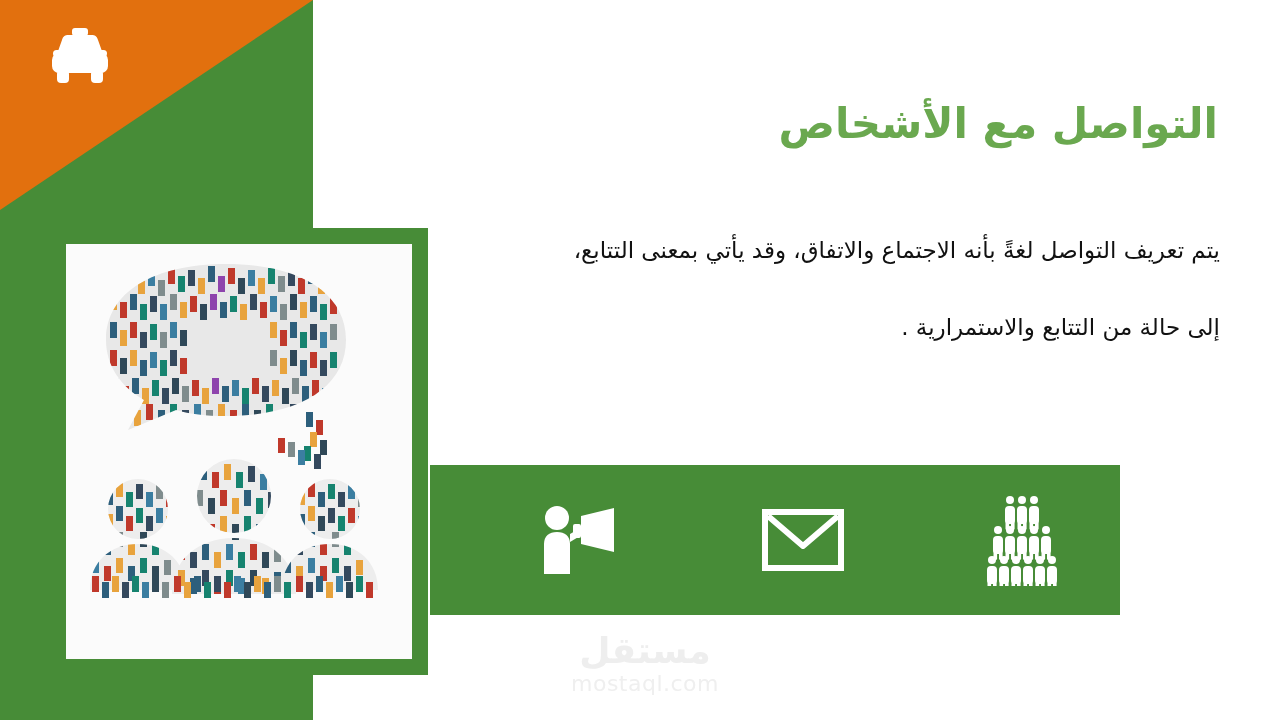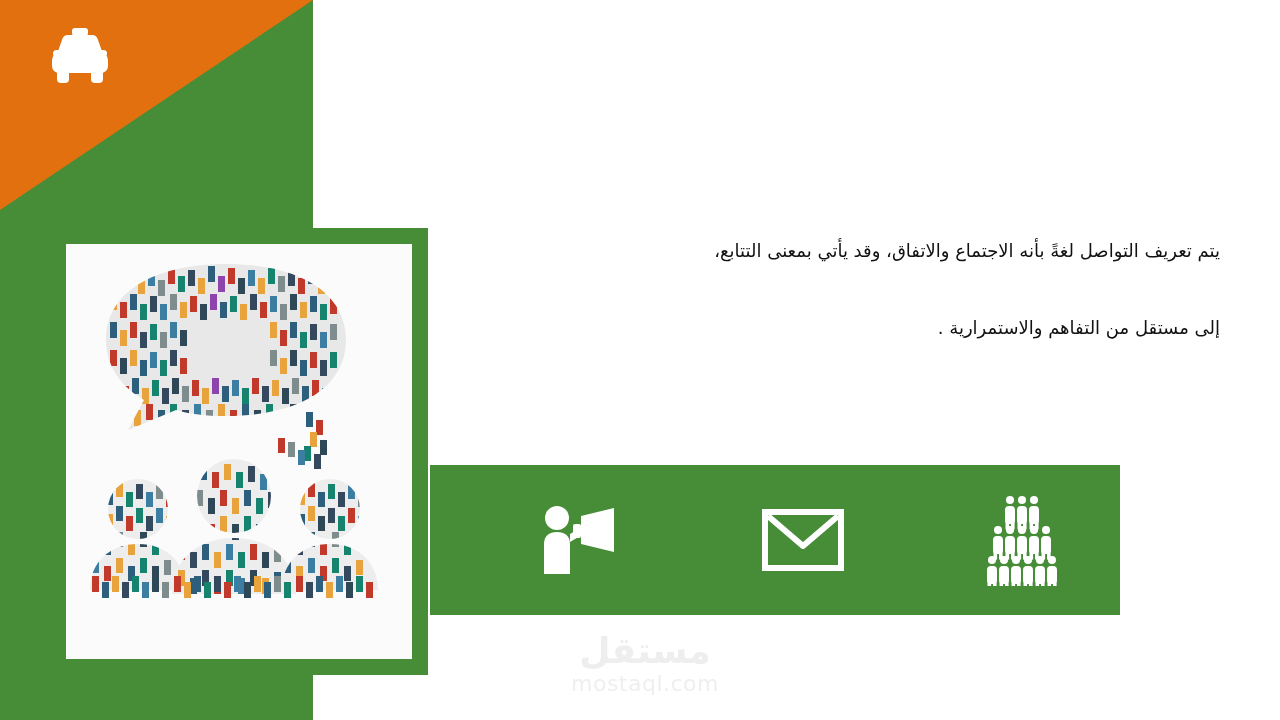--- a/index.html
+++ b/index.html
@@ -64,21 +64,21 @@
   }
 
   
   .body-text {
     position:absolute;
     right:60px; top:212px;
     width:760px;
     text-align:right;
     direction:rtl;
     color:#111111;
-    font-size:18px;
+    font-size:23px;
     line-height:77px;
     font-family:"DejaVu Sans","Liberation Sans",sans-serif;
   }
   .body-text .ln { display:block; white-space:nowrap; }
 
   
   .icon-bar {
     position:absolute;
     left:430px; top:465px;
     width:690px; height:150px;
@@ -439,24 +439,25 @@
             <rect x="270" y="332" width="7" height="16" fill="#3b7ea1"></rect>
               <rect x="280" y="338" width="7" height="16" fill="#2f4858"></rect>
             <rect x="290" y="332" width="7" height="16" fill="#16836f"></rect>
               <rect x="300" y="338" width="7" height="16" fill="#c0392b"></rect>
           </g>
         </svg>
       </div>
     </div>
   </div>
 
+  <h1 class="title">التواصل مع الأشخاص</h1>
 
   <div class="body-text">
     <span class="ln">يتم تعريف التواصل لغةً بأنه الاجتماع والاتفاق، وقد يأتي بمعنى التتابع،</span>
-    <span class="ln">إلى مستقل من التفاهم والاستمرارية .</span>
+    <span class="ln">إلى حالة من التتابع والاستمرارية .</span>
   </div>
 
   <div class="icon-bar">
     <div class="icon-bar-items">
 
       <div class="bar-icon people">
         <svg viewBox="0 0 76 92" fill="#ffffff" aria-hidden="true">
           <g>
             <circle cx="26" cy="6" r="4"></circle>
               <rect x="21" y="12" width="10" height="18" rx="4"></rect>

